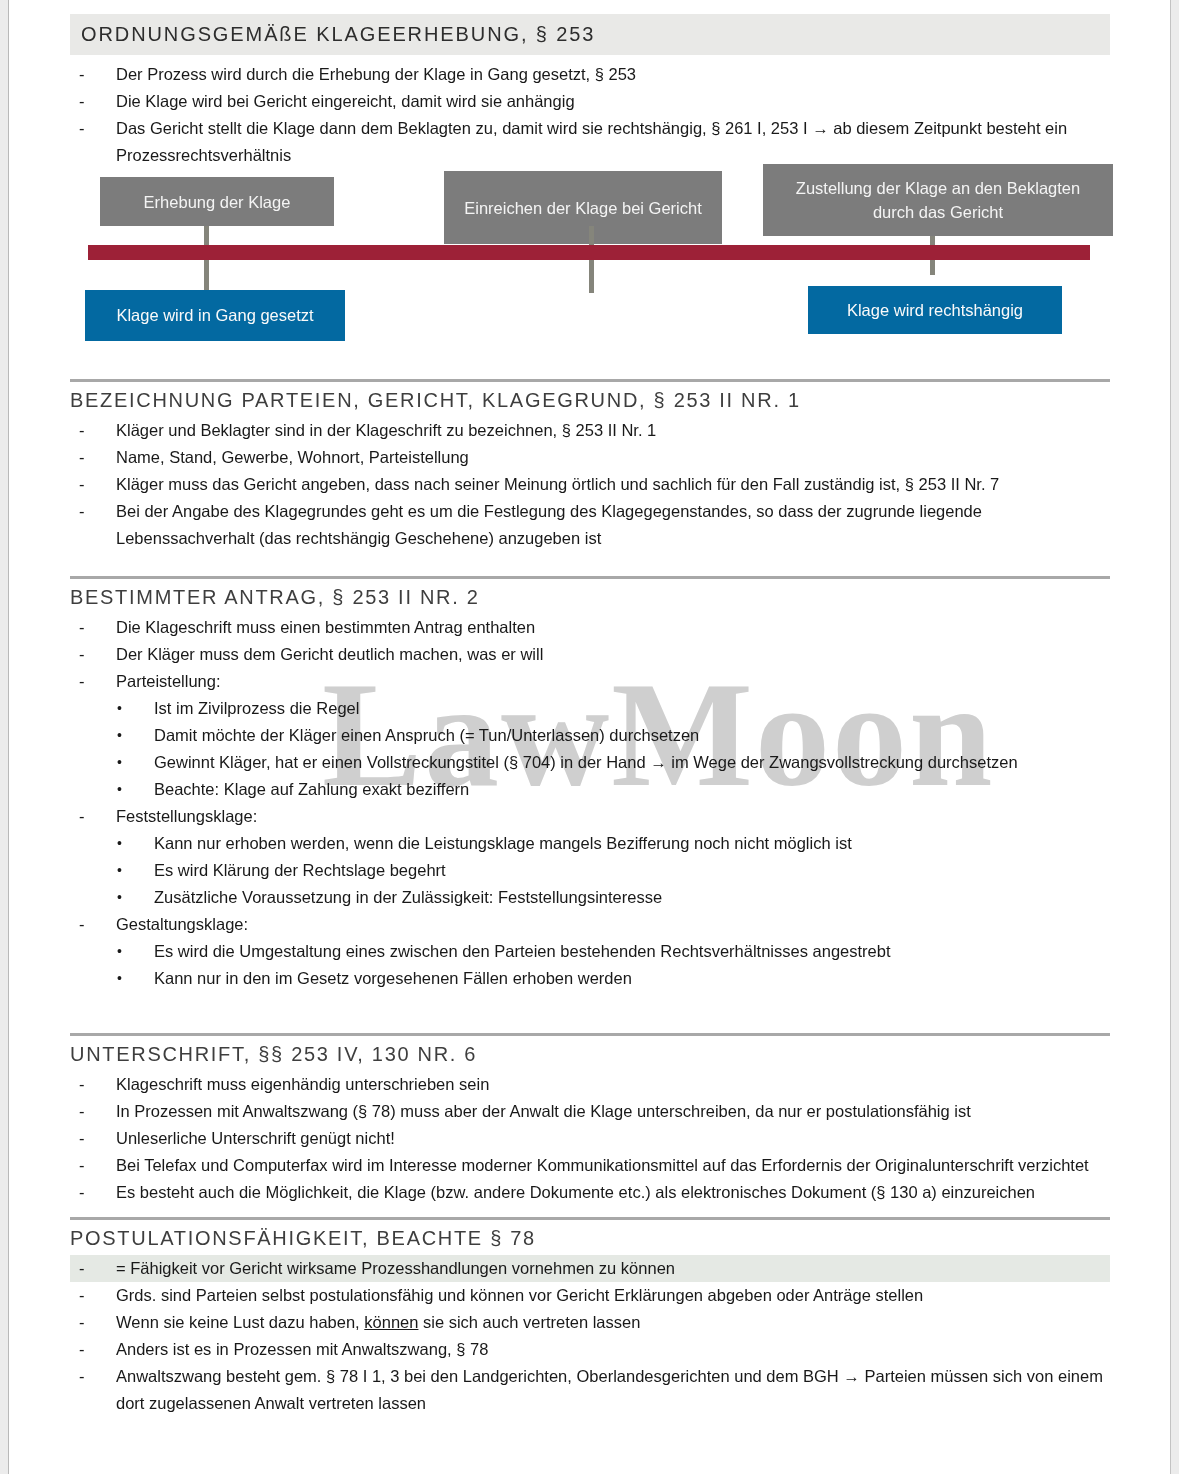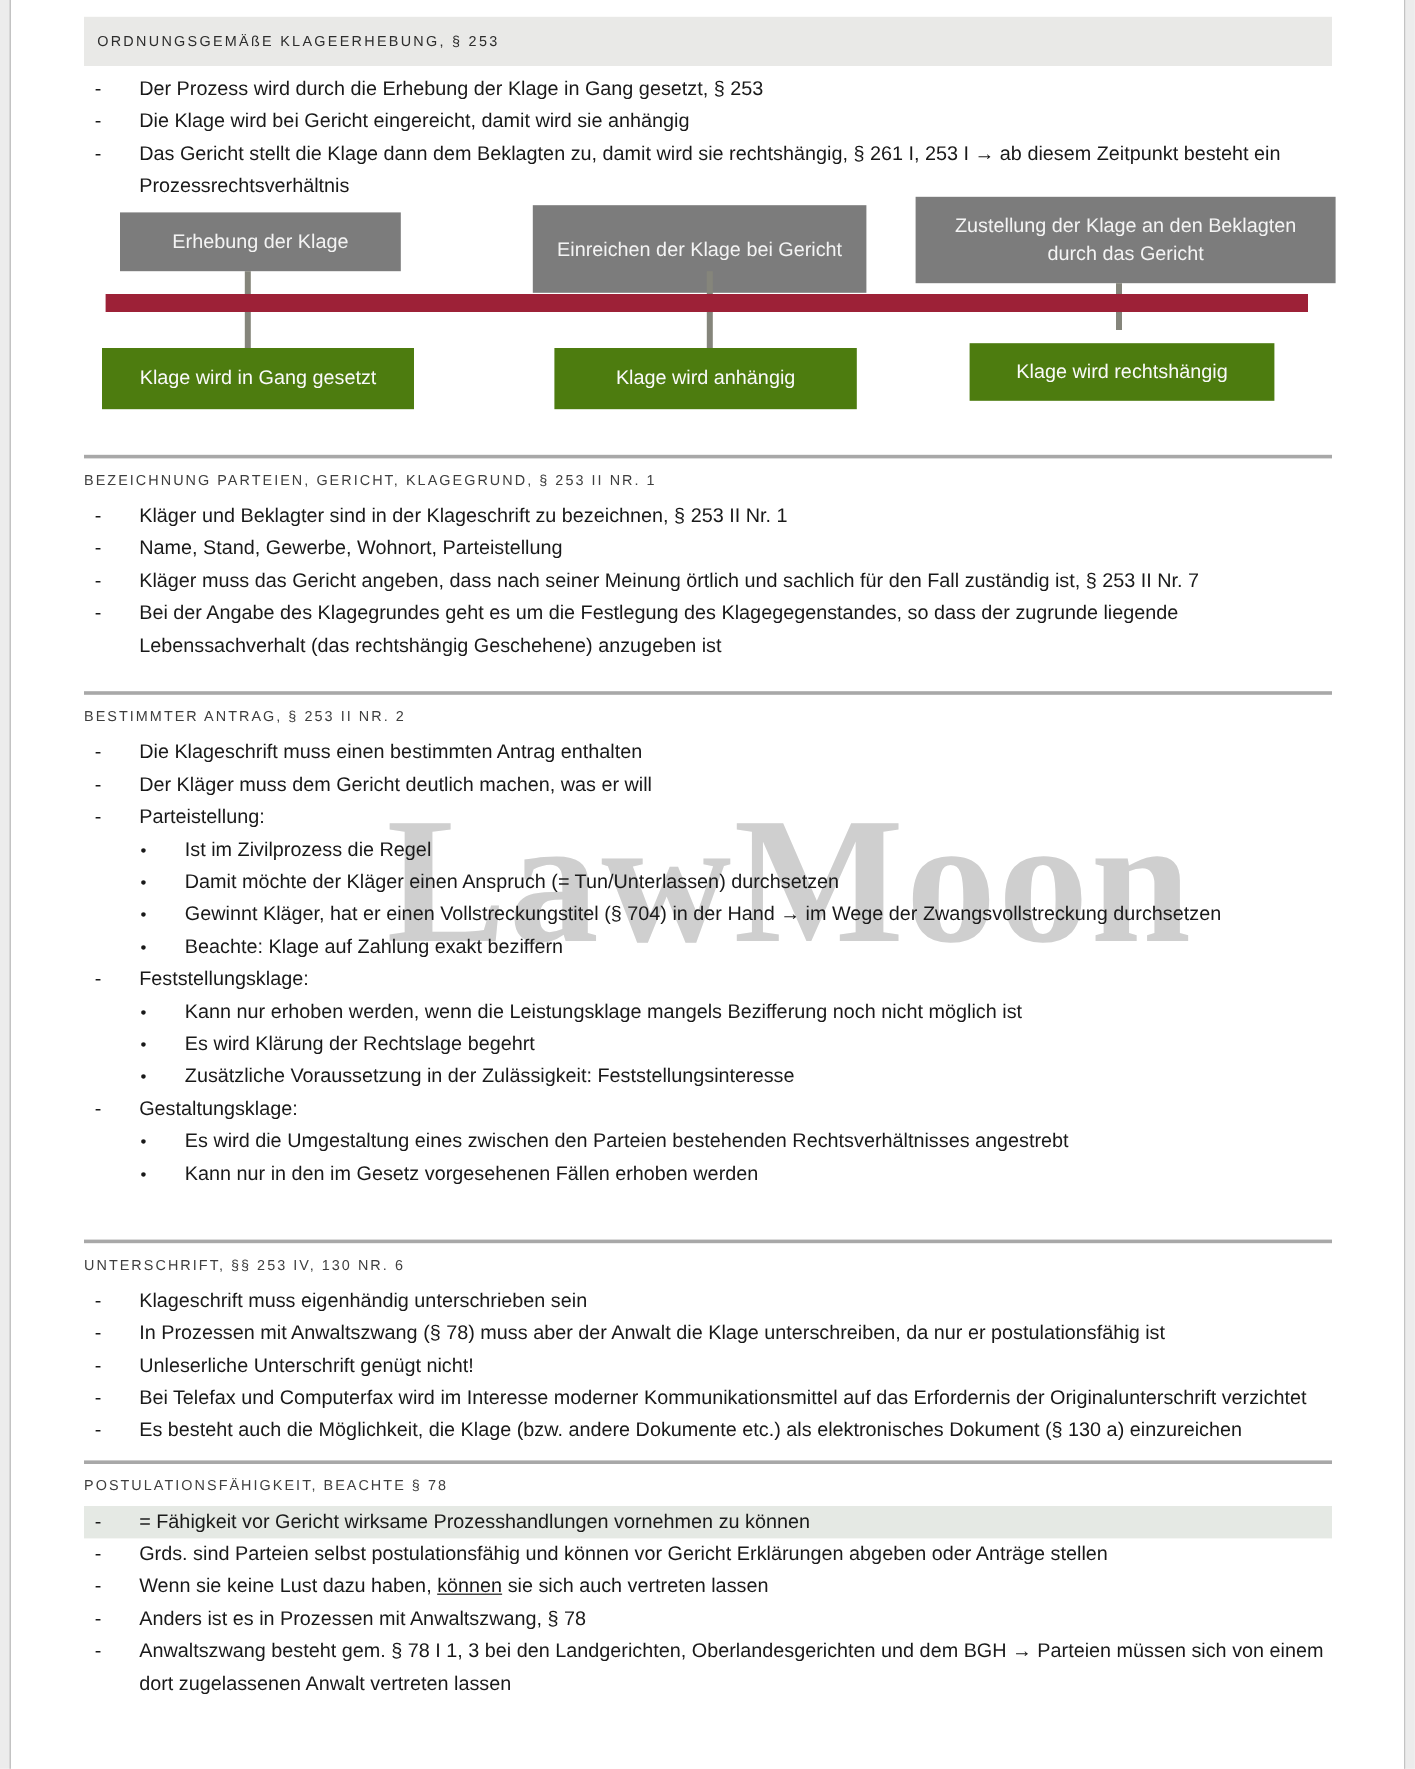--- a/index.html
+++ b/index.html
@@ -13,21 +13,21 @@
   
   .watermark{
     position:absolute;left:322px;top:648px;z-index:0;
     font-family:"Liberation Serif",serif;font-weight:700;font-size:150px;
     color:#cfcfcf;letter-spacing:2px;user-select:none;text-align:center;
   }
   .content{position:absolute;left:70px;top:14px;width:1040px;z-index:1;}
   
   .rule{height:3px;background:#a8a8a8;margin:0 0 8px 0;}
   .sec-title{
-    margin:0;font-size:12px;font-weight:400;line-height:21px;
+    margin:0;font-size:20px;font-weight:400;line-height:21px;
     letter-spacing:1.7px;color:#3e3e3e;
   }
   .sec-title.boxed{background:#e9e9e7;padding:10px 11px;letter-spacing:1.9px;color:#2d2d2d;}
   .list{list-style:none;margin:6px 0 0 0;padding:0;font-size:16.5px;line-height:27px;}
   .li{position:relative;padding-left:46px;}
   .li .marker{position:absolute;left:9px;top:0;}
   .li.l2{padding-left:84px;}
   .li.l2 .marker{left:47px;font-size:14px;}
   .li.hl{background:#e5e9e4;}
   .iu{text-decoration:underline;}
@@ -40,21 +40,21 @@
   .diagram{position:relative;height:190px;margin-top:-6px;}
   .dbox{
     position:absolute;background:#7c7c7c;color:#f4f4f4;
     display:flex;align-items:center;justify-content:center;text-align:center;
     font-size:16.5px;line-height:24px;padding:0 10px;box-sizing:border-box;
   }
   .db1{left:30px;top:14px;width:234px;height:49px;}
   .db2{left:374px;top:8px;width:278px;height:73px;}
   .db3{left:693px;top:1px;width:350px;height:72px;}
   .lbox{
-    position:absolute;background:#4d7c0f;color:#fafafa;
+    position:absolute;background:#0369a1;color:#fafafa;
     display:flex;align-items:center;justify-content:center;text-align:center;
     font-size:16.5px;box-sizing:border-box;
   }
   .lb1{left:15px;top:127px;width:260px;height:51px;}
   .lb2{left:392px;top:127px;width:252px;height:51px;}
   .lb3{left:738px;top:123px;width:254px;height:48px;}
   .tbar{position:absolute;left:18px;top:82px;width:1002px;height:15px;background:#9d2137;}
   .tick{position:absolute;width:5px;background:#85857b;}
   .tk1{left:134px;top:63px;height:67px;}
   .tk2{left:519px;top:63px;height:67px;}
@@ -90,23 +90,20 @@
     </div>
     <div class="dbox db3">
       <span>Zustellung der Klage an den Beklagten durch das Gericht</span>
     </div>
     <div class="tick tk1"></div>
     <div class="tick tk2"></div>
     <div class="tick tk3"></div>
     <div class="tbar"></div>
     <div class="lbox lb1">
       <span>Klage wird in Gang gesetzt</span>
-    </div>
-    <div class="lbox lb2">
-      <span>Klage wird anhängig</span>
     </div>
     <div class="lbox lb3">
       <span>Klage wird rechtshängig</span>
     </div>
   </div>
 
   <div id="mount-rest">
   <section class="sec s1">
     <div class="rule"></div>
     <h2 class="sec-title">BEZEICHNUNG PARTEIEN, GERICHT, KLAGEGRUND, § 253 II NR. 1</h2>

